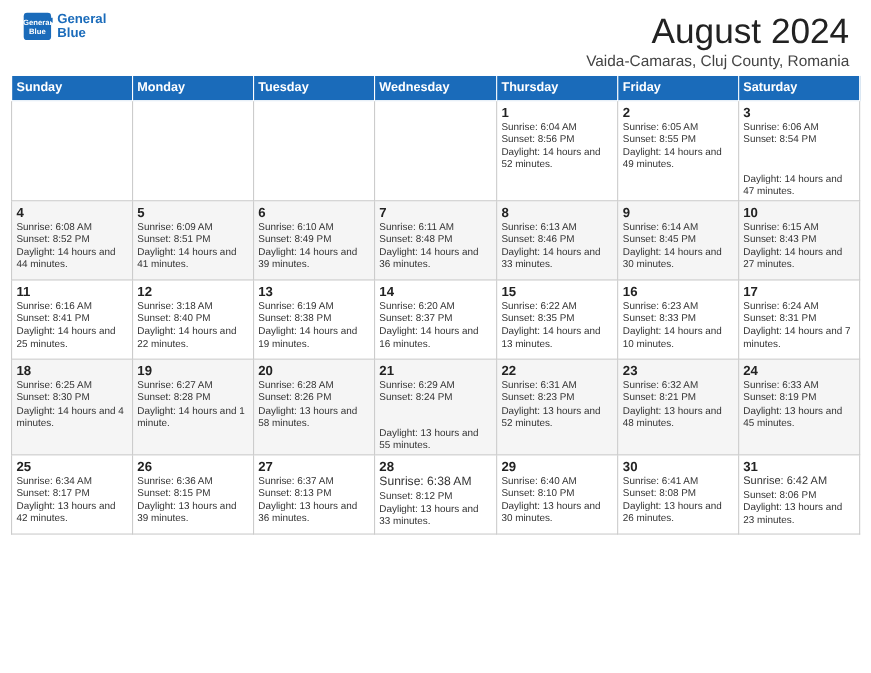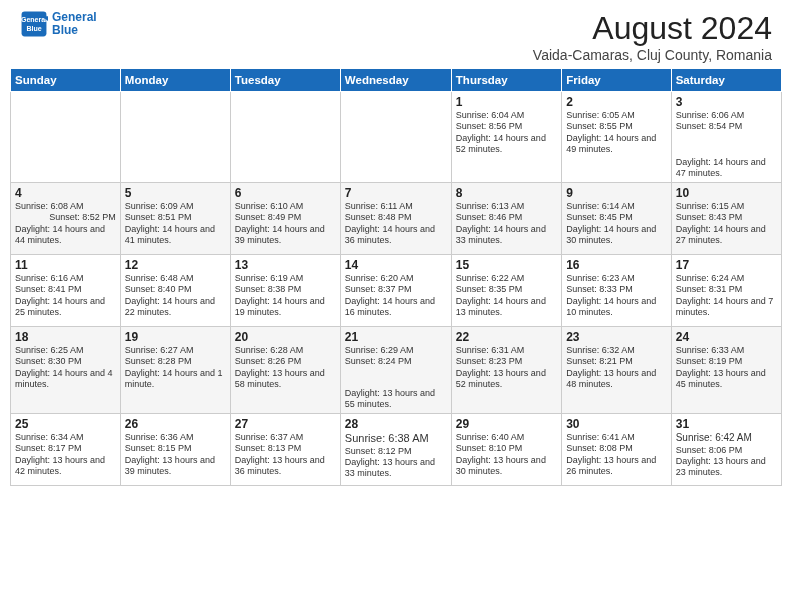--- a/index.html
+++ b/index.html
@@ -134,21 +134,21 @@
             <span class="day-num">3</span>
             <div style="font-size: 9px; line-height: 1.25;">Sunrise: 6:06 AM</div>
             <div style="font-size: 9px; line-height: 1.25;">Sunset: 8:54 PM</div>
             <div style="font-size: 9px; line-height: 1.25; margin-top: 24px;">Daylight: 14 hours and 47 minutes.</div>
           </td>
         </tr>
         <tr>
           <td>
             <span class="day-num">4</span>
             <div style="font-size: 9px; line-height: 1.25;">Sunrise: 6:08 AM</div>
-            <div style="font-size: 9px; line-height: 1.25; text-align: right;">Sunset: 8:52 PM</div>
+            <div style="font-size: 9px; line-height: 1.25;">Sunset: 8:52 PM</div>
             <div style="font-size: 9px; line-height: 1.25;">Daylight: 14 hours and 44 minutes.</div>
           </td>
           <td>
             <span class="day-num">5</span>
             <div style="font-size: 9px; line-height: 1.25;">Sunrise: 6:09 AM</div>
             <div style="font-size: 9px; line-height: 1.25;">Sunset: 8:51 PM</div>
             <div style="font-size: 9px; line-height: 1.25;">Daylight: 14 hours and 41 minutes.</div>
           </td>
           <td>
             <span class="day-num">6</span>
@@ -183,21 +183,21 @@
         </tr>
         <tr>
           <td>
             <span class="day-num">11</span>
             <div style="font-size: 9px; line-height: 1.25;">Sunrise: 6:16 AM</div>
             <div style="font-size: 9px; line-height: 1.25;">Sunset: 8:41 PM</div>
             <div style="font-size: 9px; line-height: 1.25;">Daylight: 14 hours and 25 minutes.</div>
           </td>
           <td>
             <span class="day-num">12</span>
-            <div style="font-size: 9px; line-height: 1.25;">Sunrise: 6:48 AM</div>
+            <div style="font-size: 9px; line-height: 1.25;">Sunrise: 3:18 AM</div>
             <div style="font-size: 9px; line-height: 1.25;">Sunset: 8:40 PM</div>
             <div style="font-size: 9px; line-height: 1.25;">Daylight: 14 hours and 22 minutes.</div>
           </td>
           <td>
             <span class="day-num">13</span>
             <div style="font-size: 9px; line-height: 1.25;">Sunrise: 6:19 AM</div>
             <div style="font-size: 9px; line-height: 1.25;">Sunset: 8:38 PM</div>
             <div style="font-size: 9px; line-height: 1.25;">Daylight: 14 hours and 19 minutes.</div>
           </td>
           <td>

